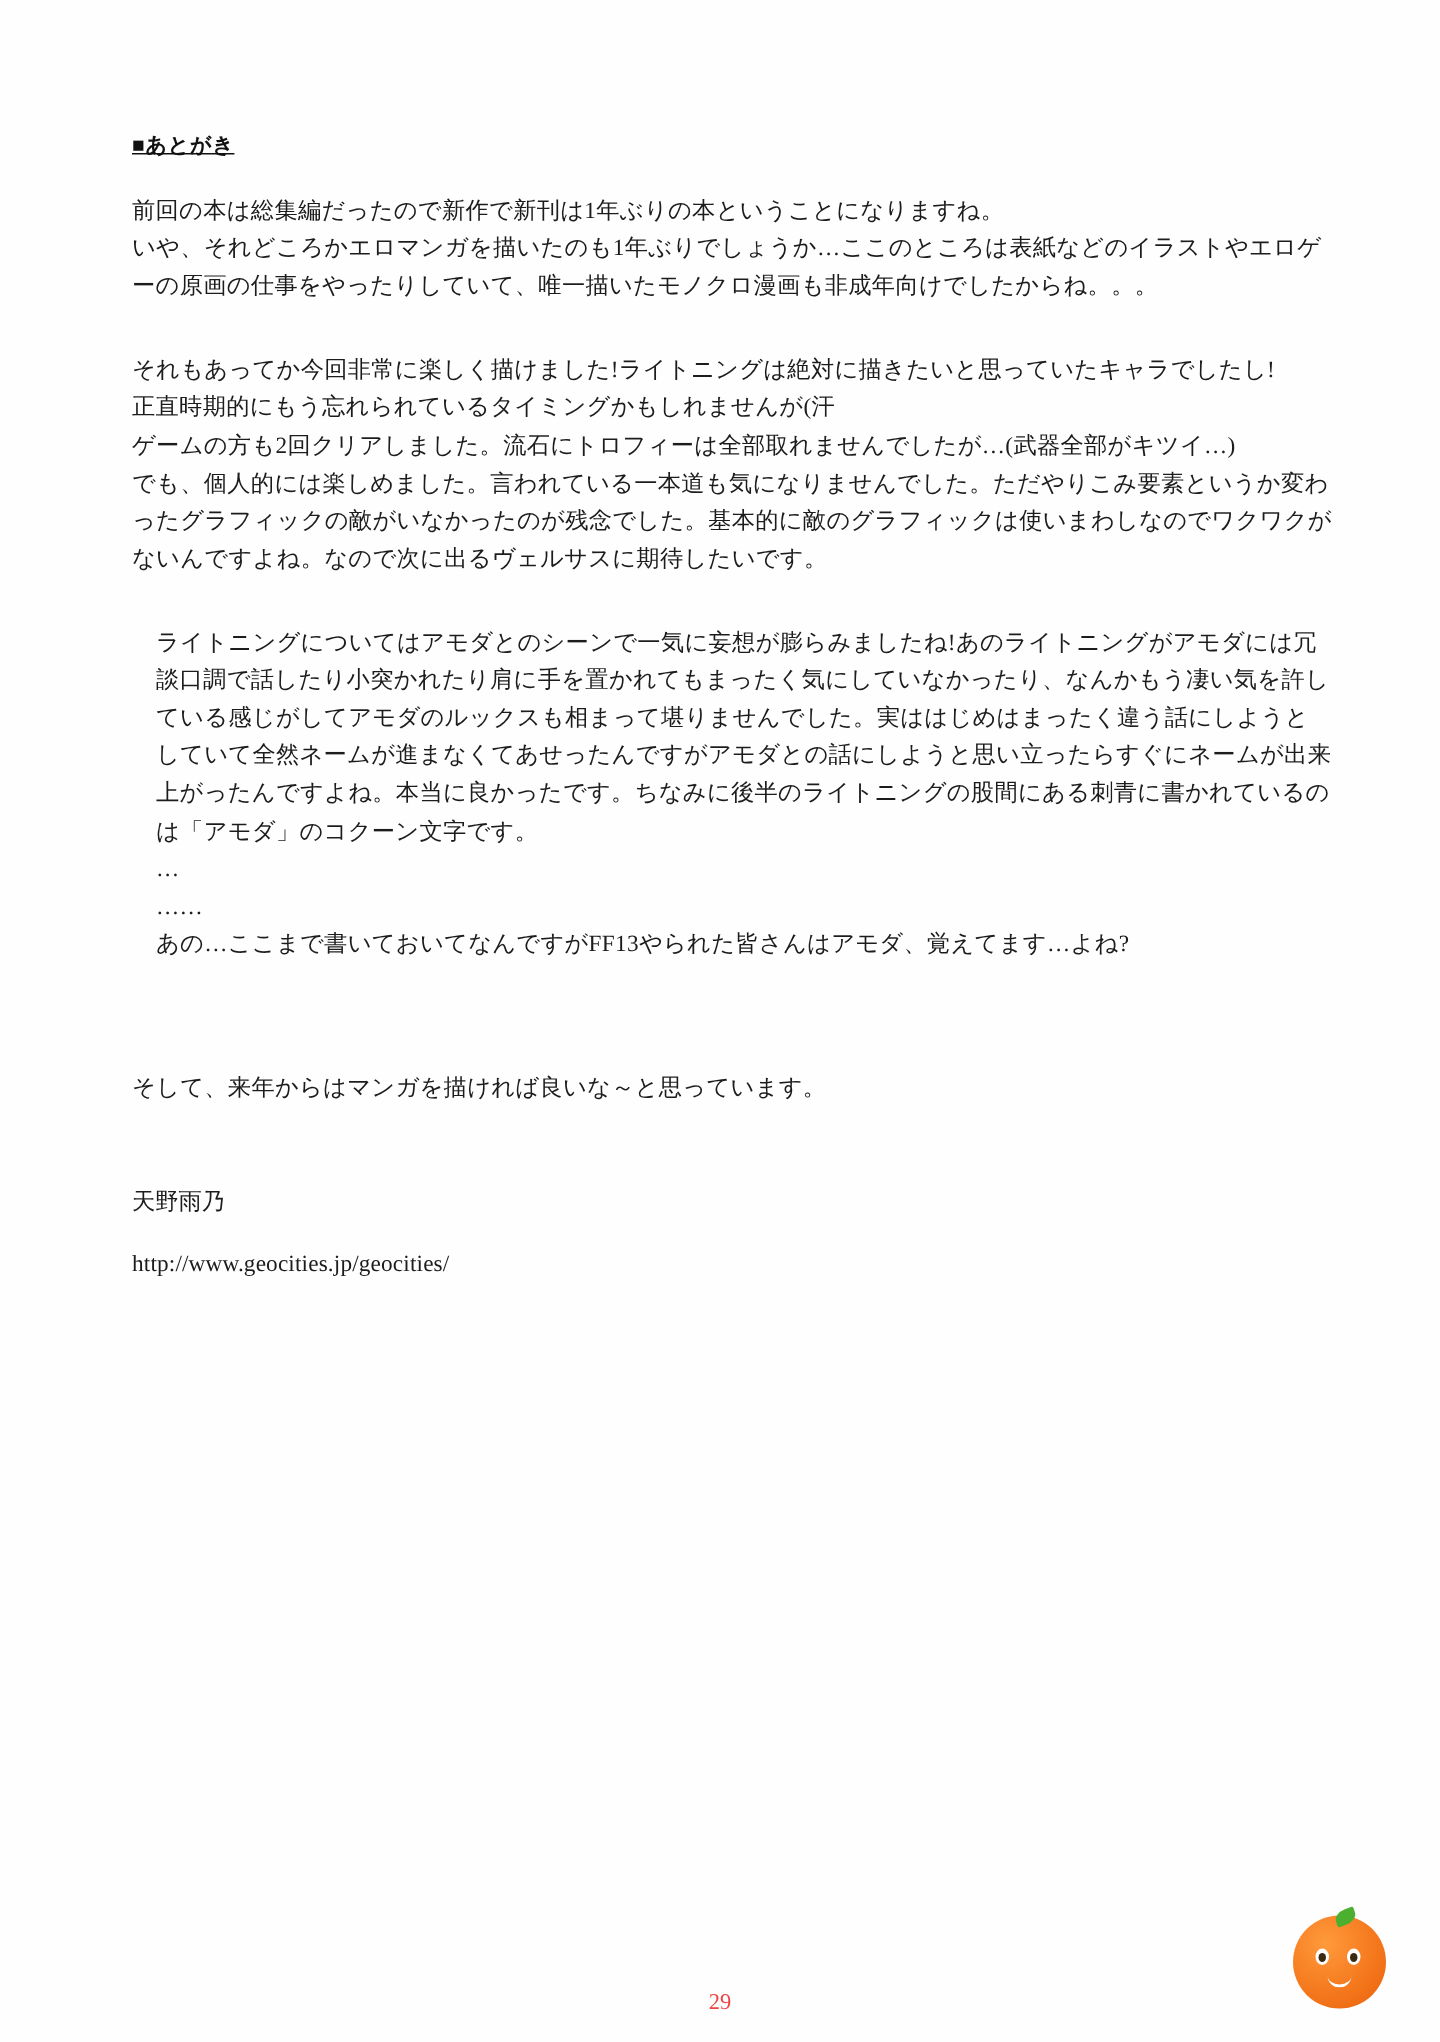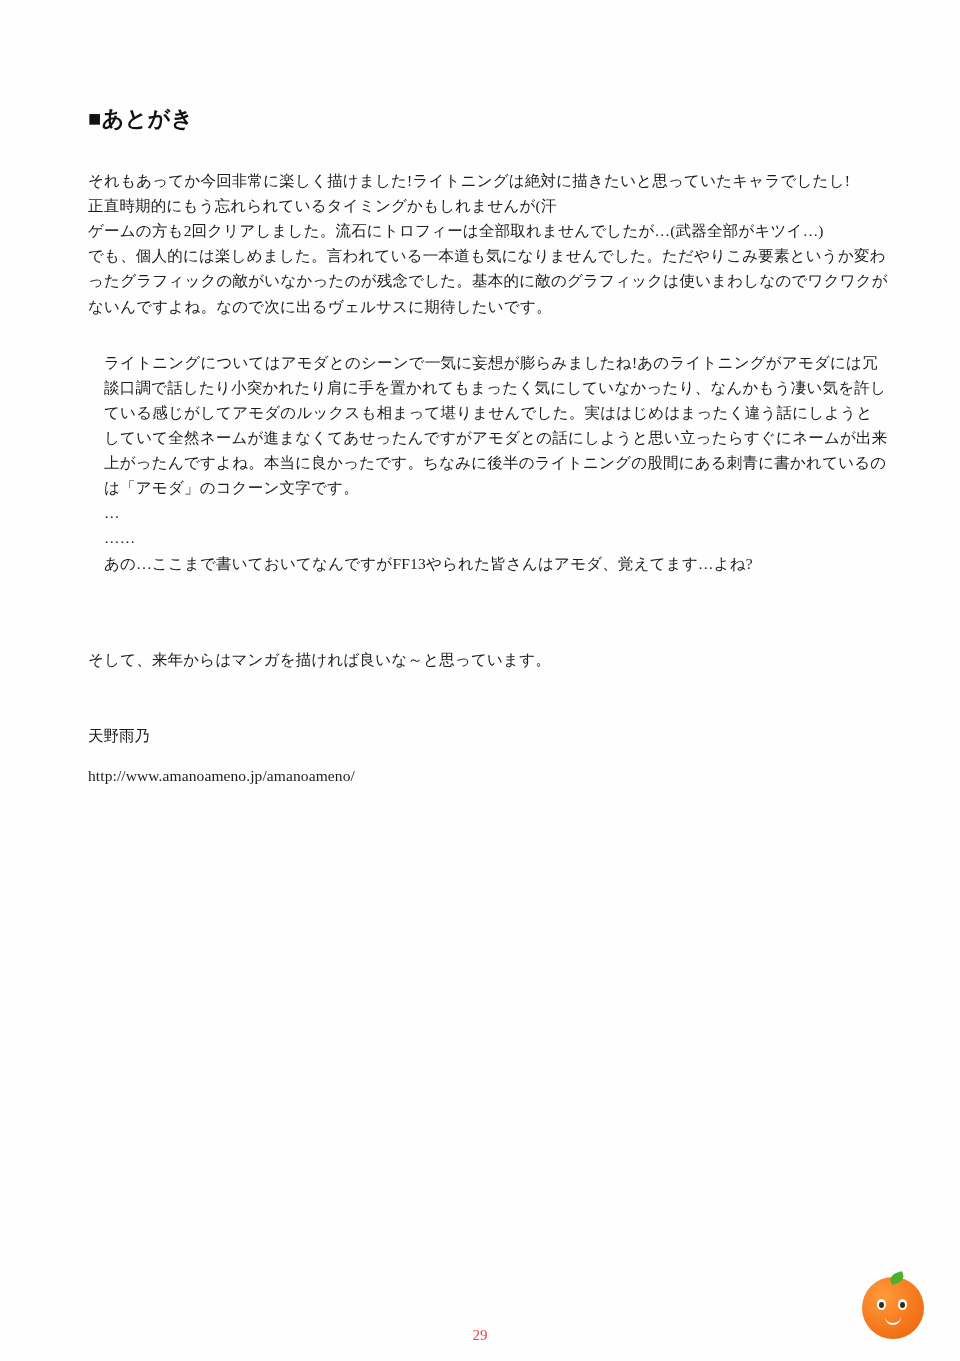--- a/index.html
+++ b/index.html
@@ -20,25 +20,26 @@
     inset: 0;
     background: #fefefe;
   }
   .content {
     position: absolute;
     left: 88px;
     top: 88px;
     width: 800px;
   }
   .heading {
-    font-size: 22px;
+    font-size: 14px;
     font-weight: bold;
     letter-spacing: 0.5px;
-    margin: 16px 0 22px 0;
+    margin: 0 0 22px 0;
     color: #111;
+    text-decoration: underline;
   }
   .para {
     font-size: 15.5px;
     line-height: 1.62;
     margin: 0 0 19px 0;
     color: #1c1c1c;
     letter-spacing: 0.2px;
   }
   .gap-lg {
     height: 20px;
@@ -146,20 +147,22 @@
 </style>
 </head>
 <body>
 
 <div class="page">
 
   <div class="content">
 
     <h1 class="heading">■あとがき</h1>
 
+    <p class="para" style="white-space: pre-line;">前回の本は総集編だったので新作で新刊は1年ぶりの本ということになりますね。
+いや、それどころかエロマンガを描いたのも1年ぶりでしょうか…ここのところは表紙などのイラストやエロゲーの原画の仕事をやったりしていて、唯一描いたモノクロ漫画も非成年向けでしたからね。。。</p>
 
     <div class="gap-md"></div>
 
     <p class="para" style="white-space: pre-line;">それもあってか今回非常に楽しく描けました!ライトニングは絶対に描きたいと思っていたキャラでしたし!
 正直時期的にもう忘れられているタイミングかもしれませんが(汗
 ゲームの方も2回クリアしました。流石にトロフィーは全部取れませんでしたが…(武器全部がキツイ…)
 でも、個人的には楽しめました。言われている一本道も気になりませんでした。ただやりこみ要素というか変わったグラフィックの敵がいなかったのが残念でした。基本的に敵のグラフィックは使いまわしなのでワクワクがないんですよね。なので次に出るヴェルサスに期待したいです。</p>
 
     <div class="gap-md"></div>
 
@@ -174,21 +177,21 @@
     <div class="gap-md"></div>
 
     <p class="para" style="white-space: pre-line; margin-top: 20px;">そして、来年からはマンガを描ければ良いな～と思っています。</p>
 
     <div class="gap-lg"></div>
 
 
     <div class="gap-md"></div>
 
     <p class="sig">天野雨乃</p>
-    <p class="url">http://www.amanoameno.jp/amanoameno/</p>
+    <p class="url">http://www.geocities.jp/geocities/</p>
 
   </div>
 
   <div class="page-number">29</div>
 
   <div class="watermark">
     <div class="wm-logo">
       <span class="leaf"></span>
       <span class="eye l">
           <i></i>

